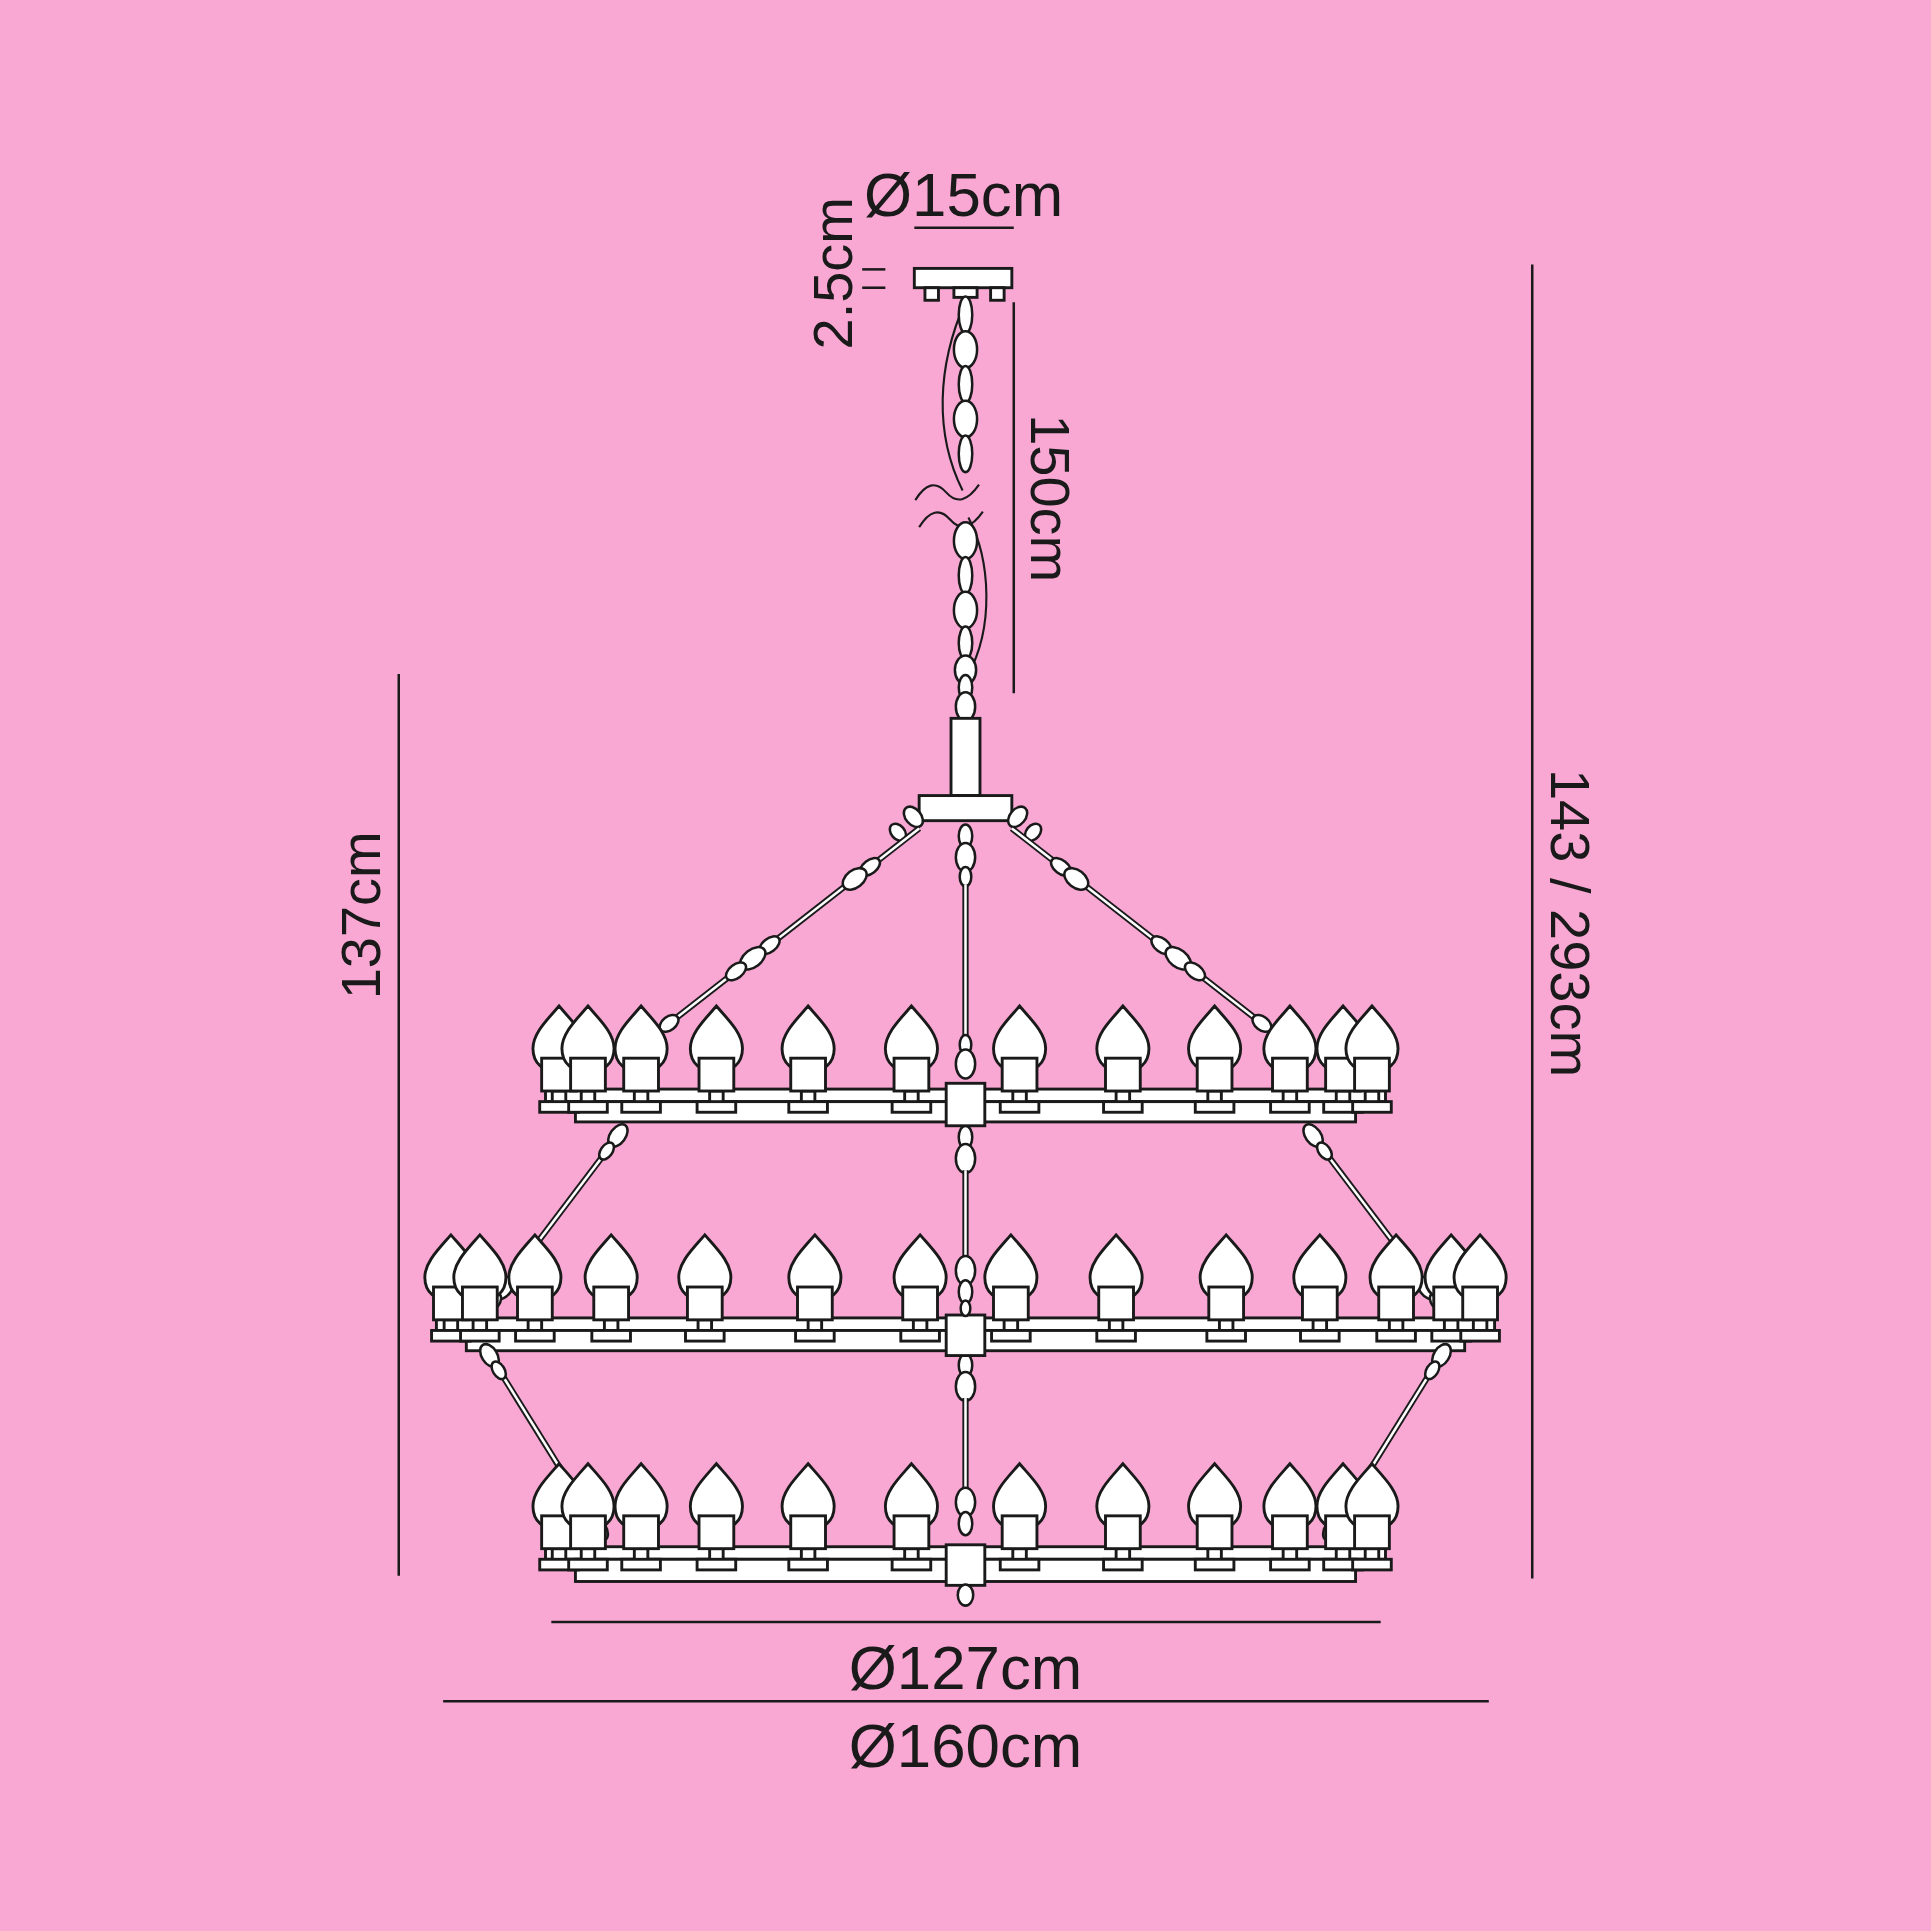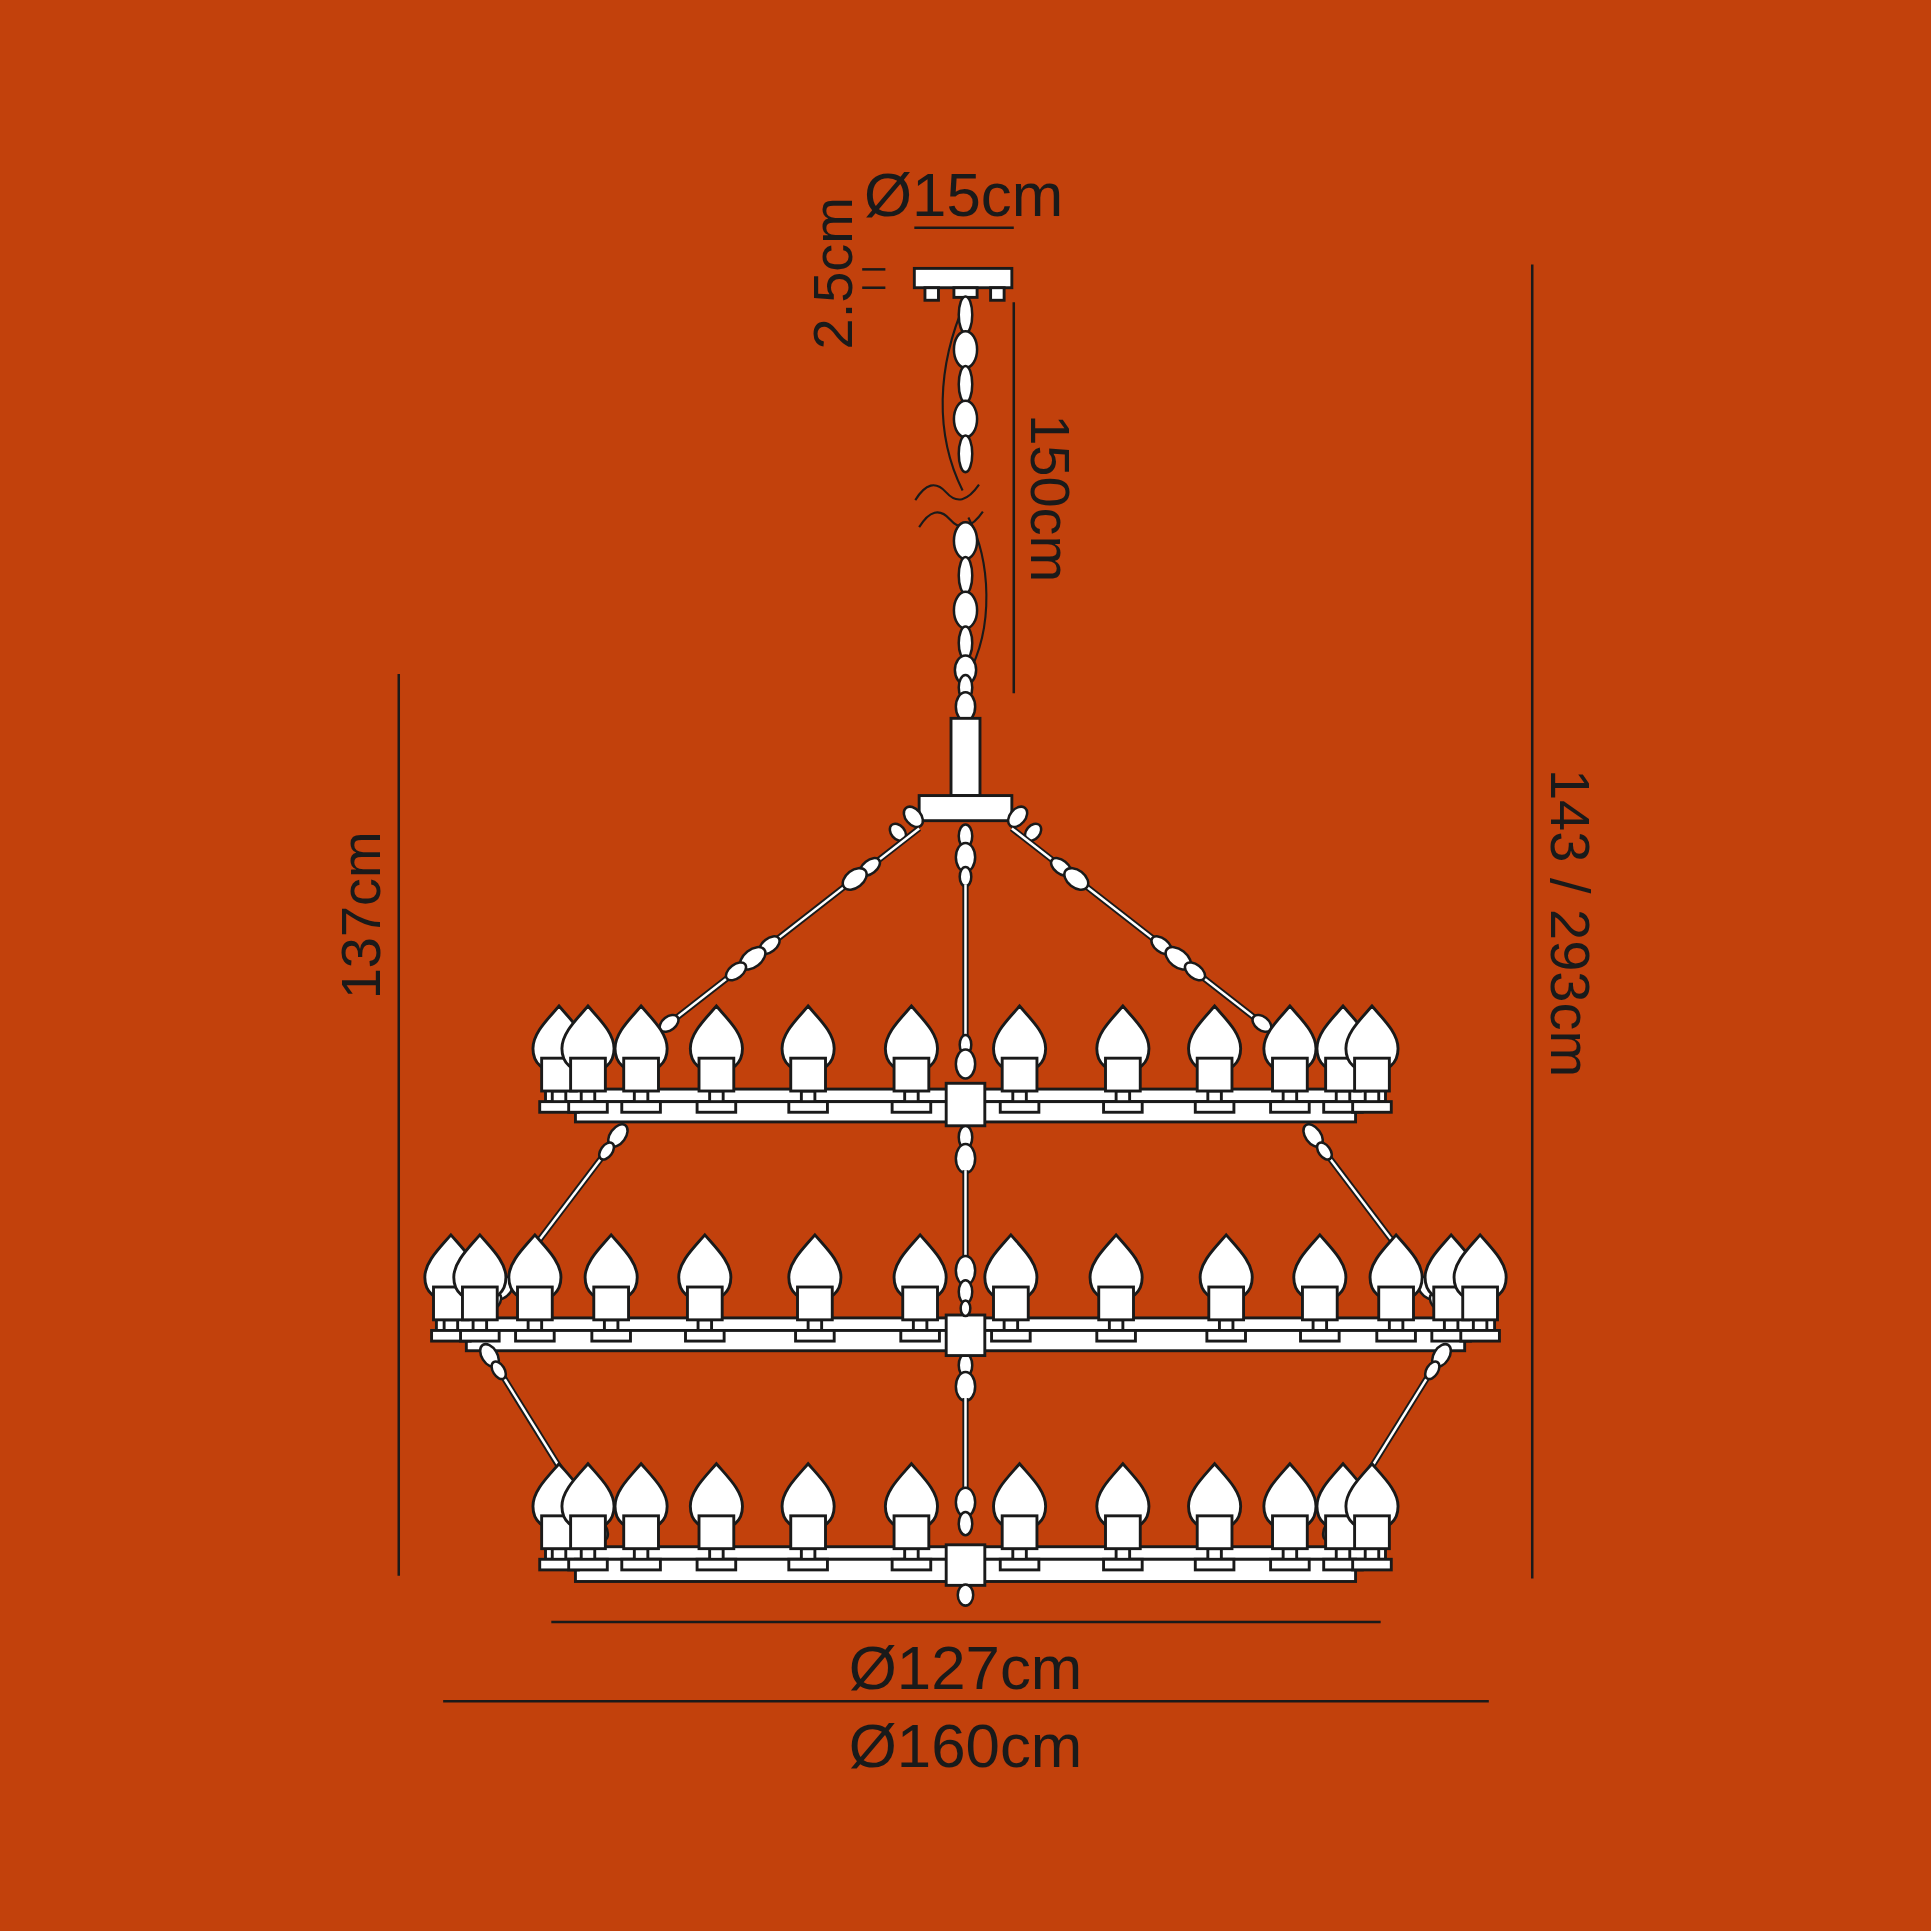--- a/index.html
+++ b/index.html
@@ -1,16 +1,16 @@
 <!DOCTYPE html>
 <html><head>
 <meta charset="utf-8">
 <style>
   html,body{margin:0;padding:0;background:#fff;}
-  .stage{position:relative;width:1931px;height:1931px;background:#c2410c;overflow:hidden;}
+  .stage{position:relative;width:1931px;height:1931px;background:#f9a8d4;overflow:hidden;}
   svg{display:block;}
   .ln2{fill:none;stroke:currentColor;stroke-width:2.2;}
   .shape{fill:#ffffff;stroke:currentColor;stroke-width:3;}
   .link{fill:#ffffff;stroke:currentColor;stroke-width:2.6;}
   .rod{fill:none;stroke:currentColor;stroke-width:6.5;}
   .rodcore{fill:none;stroke:#ffffff;stroke-width:2.6;}
   .dim{fill:none;stroke:currentColor;stroke-width:2.6;}
   .txt{fill:currentColor;stroke:none;font-family:"Liberation Sans","DejaVu Sans",sans-serif;}
   .t64{font-size:64px;}
   .t58{font-size:58px;}

